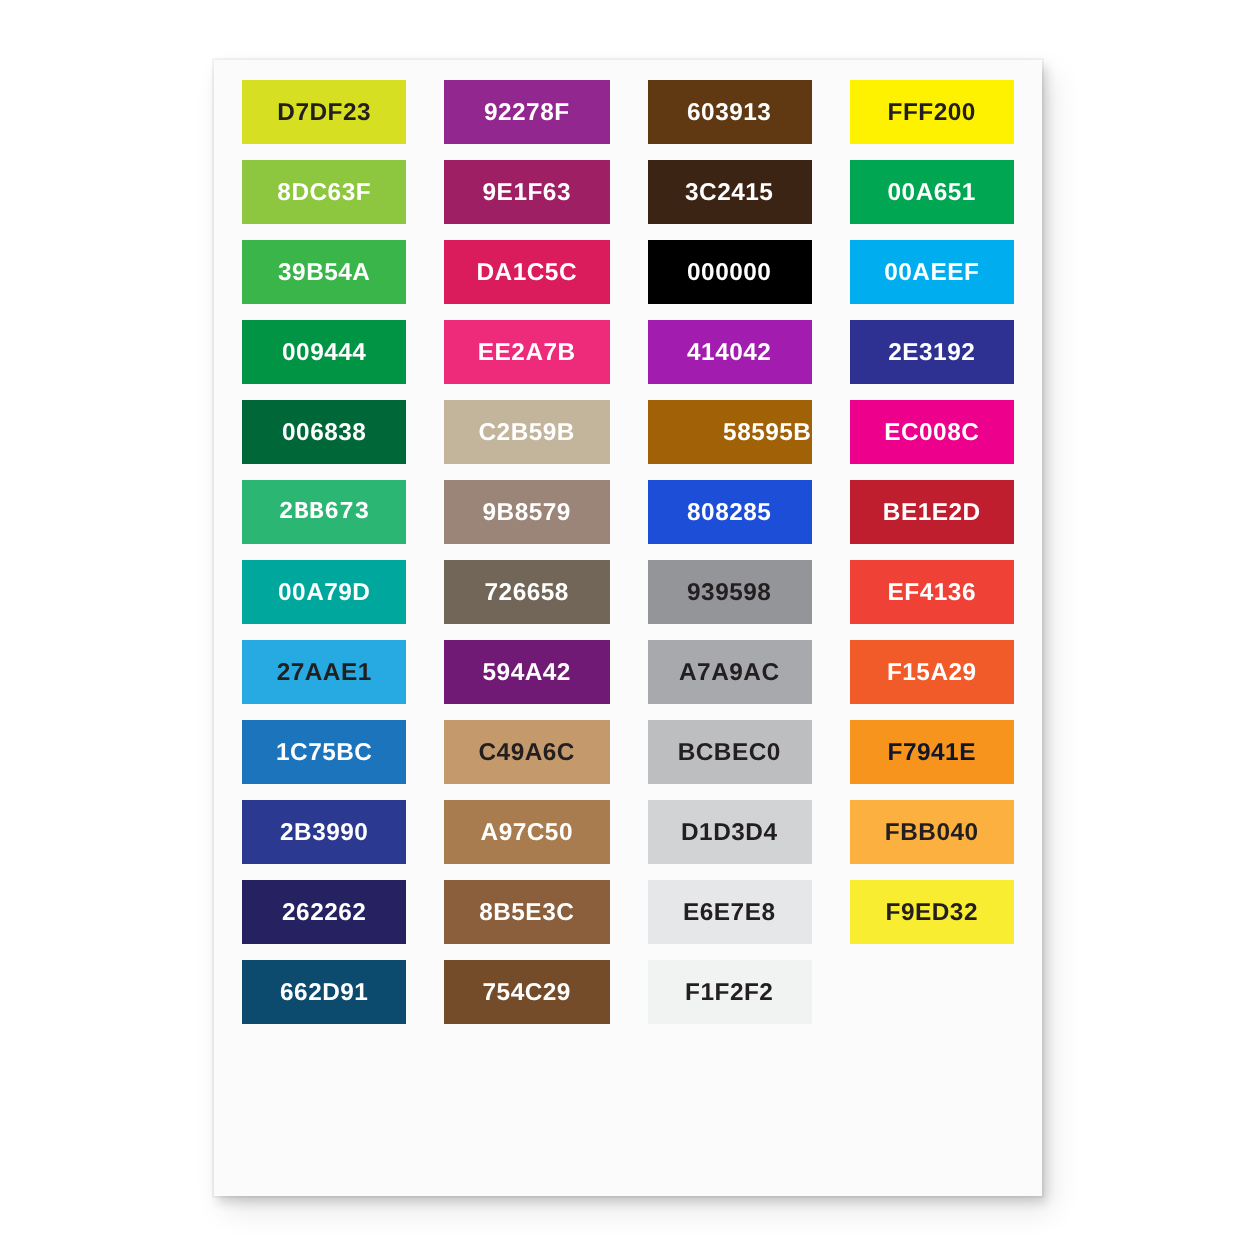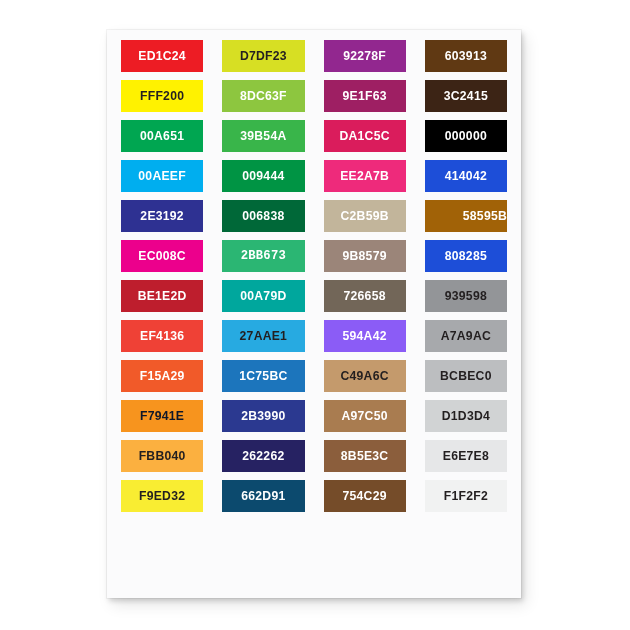--- a/index.html
+++ b/index.html
@@ -62,23 +62,20 @@
     line-height: 1;
     white-space: nowrap;
   }
 </style>
 </head>
 <body style="background: rgb(255, 255, 255);">
 
 <div id="stage">
   <div id="card" style="background: rgb(251, 251, 252);">
     <div id="swatch-grid">
-        <div class="swatch" style="background-color: rgb(237, 28, 36); color: rgb(255, 255, 255);">
-          <span class="swatch-label">ED1C24</span>
-        </div>
         <div class="swatch" style="background-color: rgb(215, 223, 35); color: rgb(35, 31, 32);">
           <span class="swatch-label">D7DF23</span>
         </div>
         <div class="swatch" style="background-color: rgb(146, 39, 143); color: rgb(255, 255, 255);">
           <span class="swatch-label">92278F</span>
         </div>
         <div class="swatch" style="background-color: rgb(96, 57, 19); color: rgb(255, 255, 255);">
           <span class="swatch-label">603913</span>
         </div>
         <div class="swatch" style="background-color: rgb(255, 242, 0); color: rgb(35, 31, 32);">
@@ -107,21 +104,21 @@
         </div>
         <div class="swatch" style="background-color: rgb(0, 174, 239); color: rgb(255, 255, 255);">
           <span class="swatch-label">00AEEF</span>
         </div>
         <div class="swatch" style="background-color: rgb(0, 148, 68); color: rgb(255, 255, 255);">
           <span class="swatch-label">009444</span>
         </div>
         <div class="swatch" style="background-color: rgb(238, 42, 123); color: rgb(255, 255, 255);">
           <span class="swatch-label">EE2A7B</span>
         </div>
-        <div class="swatch" style="background-color: #1d4ed8; color: rgb(255, 255, 255);">
+        <div class="swatch" style="background-color: #a21caf; color: rgb(255, 255, 255);">
           <span class="swatch-label">414042</span>
         </div>
         <div class="swatch" style="background-color: rgb(46, 49, 146); color: rgb(255, 255, 255);">
           <span class="swatch-label">2E3192</span>
         </div>
         <div class="swatch" style="background-color: rgb(0, 104, 56); color: rgb(255, 255, 255);">
           <span class="swatch-label">006838</span>
         </div>
         <div class="swatch" style="background-color: rgb(194, 181, 155); color: rgb(255, 255, 255);">
           <span class="swatch-label">C2B59B</span>
@@ -152,21 +149,21 @@
         </div>
         <div class="swatch" style="background-color: rgb(147, 149, 152); color: rgb(35, 31, 32);">
           <span class="swatch-label">939598</span>
         </div>
         <div class="swatch" style="background-color: rgb(239, 65, 54); color: rgb(255, 255, 255);">
           <span class="swatch-label">EF4136</span>
         </div>
         <div class="swatch" style="background-color: rgb(39, 170, 225); color: rgb(35, 31, 32);">
           <span class="swatch-label">27AAE1</span>
         </div>
-        <div class="swatch" style="background-color: #8b5cf6; color: rgb(255, 255, 255); text-align: right;">
+        <div class="swatch" style="background-color: #701a75; color: rgb(255, 255, 255); text-align: right;">
           <span class="swatch-label">594A42</span>
         </div>
         <div class="swatch" style="background-color: rgb(167, 169, 172); color: rgb(35, 31, 32);">
           <span class="swatch-label">A7A9AC</span>
         </div>
         <div class="swatch" style="background-color: rgb(241, 90, 41); color: rgb(255, 255, 255);">
           <span class="swatch-label">F15A29</span>
         </div>
         <div class="swatch" style="background-color: rgb(28, 117, 188); color: rgb(255, 255, 255);">
           <span class="swatch-label">1C75BC</span>

